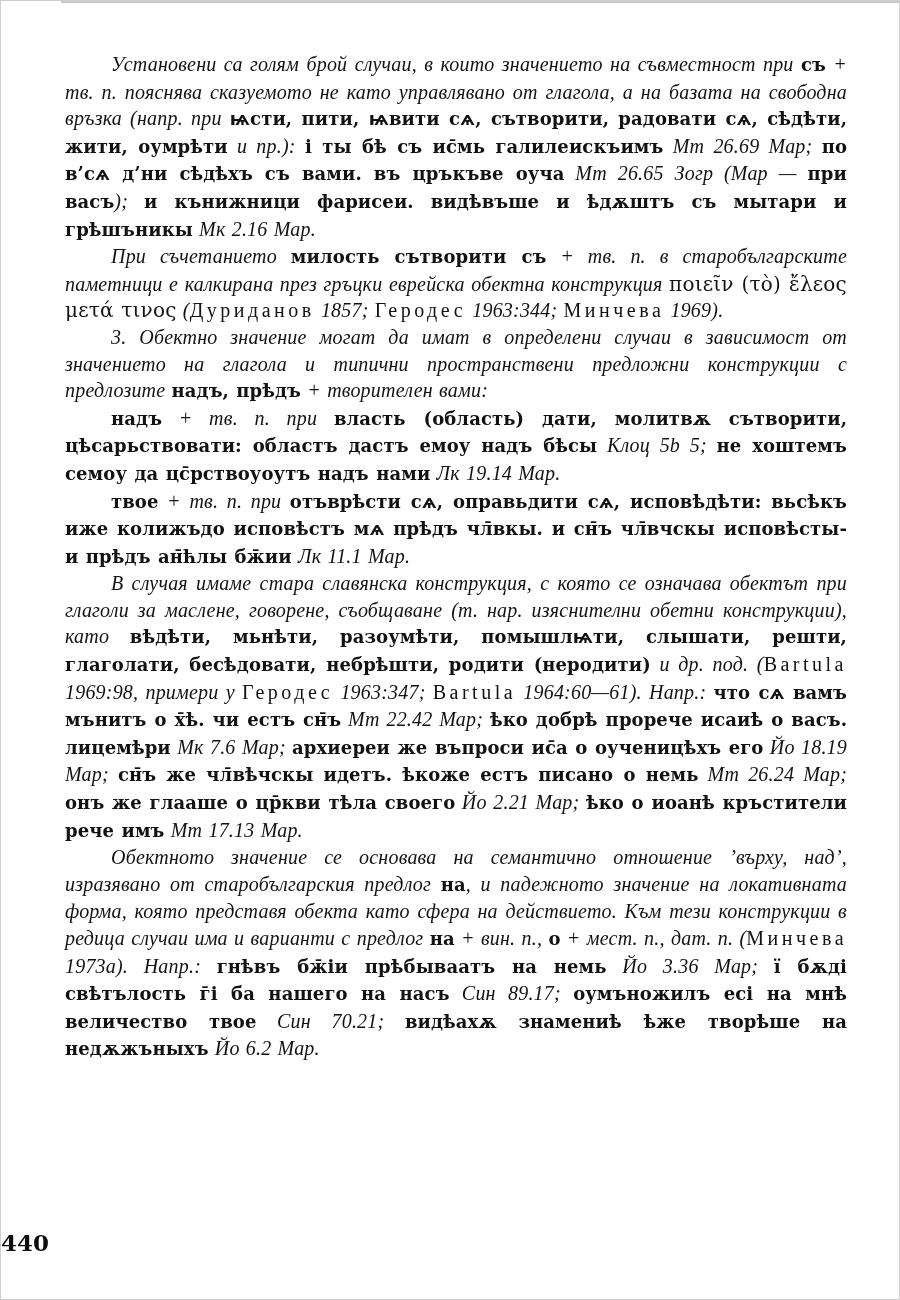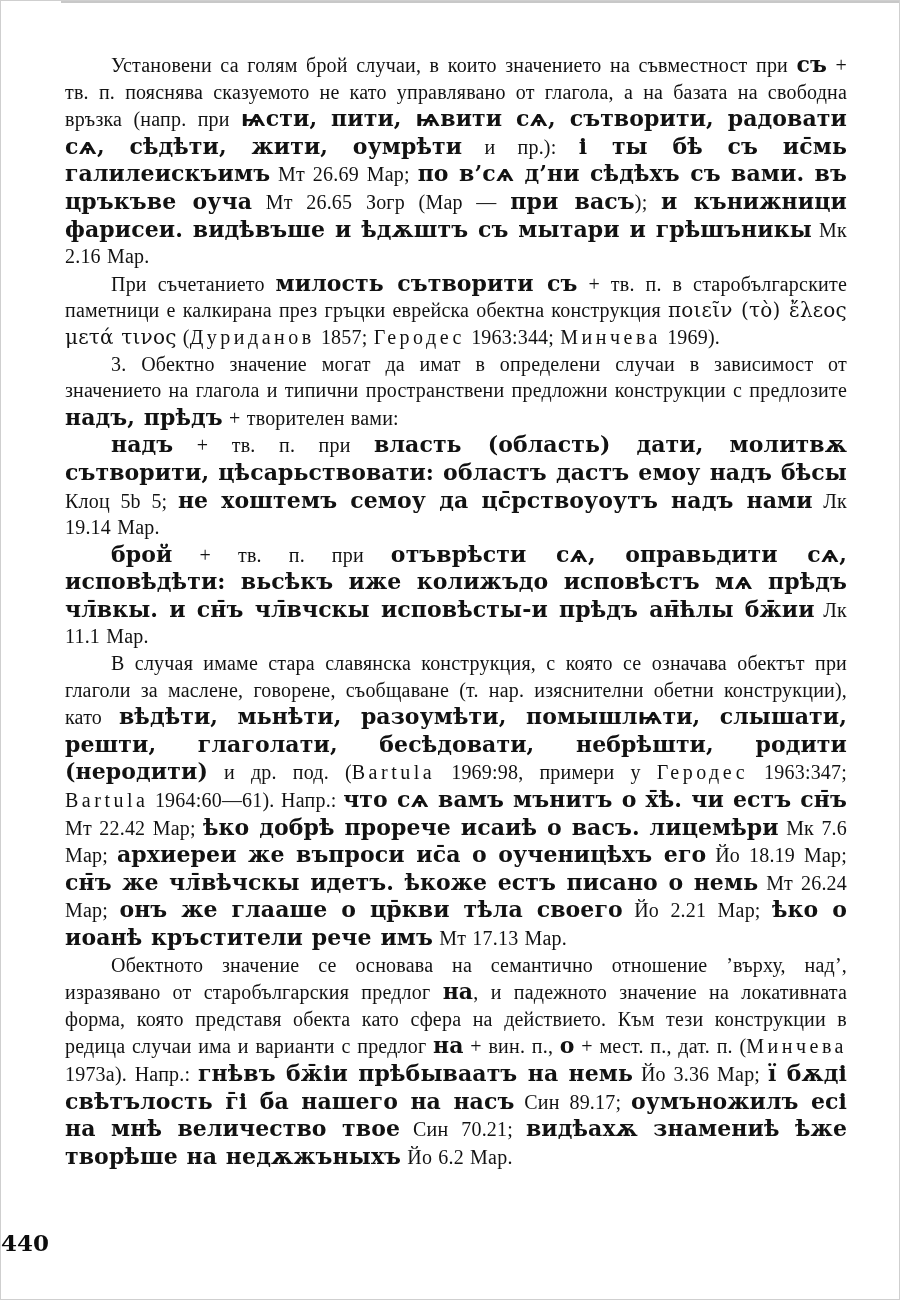--- a/index.html
+++ b/index.html
@@ -21,25 +21,25 @@
     position:absolute;
     left:64px;top:50px;width:782px;
     font-size:20px;
     line-height:26.6px;
     text-align:justify;
     letter-spacing:0.2px;
     word-spacing:1px;
   }
   .text-block p{margin:0;}
   .text-block p.ind{text-indent:46px;}
-  .seg-n{font-family:"Liberation Serif", serif;}
+  .seg-n{font-family:"Liberation Serif", serif;font-style:italic;}
   .seg-o{
     font-family:"DejaVu Serif","DejaVu Sans",serif;
     font-weight:bold;
-    font-size:22px;
+    font-size:18px;
     letter-spacing:0.1px;
   }
   .seg-g{font-family:"DejaVu Serif","DejaVu Sans",serif;}
   .seg-s{letter-spacing:3.5px;}
   .page-number{
     position:absolute;
     left:0;right:0;top:1228px;
     text-align:left;
     font-family:"DejaVu Serif","Liberation Serif",serif;
     font-weight:bold;
@@ -51,18 +51,18 @@
 </head>
 <body>
 
 <div class="page">
   <div class="scan-edge"></div>
   <div class="text-block">
       <p class="ind"><span class="seg-n">Установени са голям брой случаи, в  които значението на съвместност при </span><span class="seg-o">съ</span><span class="seg-n"> + тв. п. пояснява сказуемото не като  управлявано от глагола, а на базата на свободна връзка (напр. при </span><span class="seg-o">ѩсти, пити, ѩвити сѧ, сътворити, радовати сѧ, сѣдѣти, жити, оумрѣти</span><span class="seg-n"> и пр.): </span><span class="seg-o">і ты бѣ съ ис̄мь галилеискъимъ</span><span class="seg-n"> Мт 26.69 Мар; </span><span class="seg-o">по в’сѧ д’ни сѣдѣхъ съ вами. въ цръкъве оуча</span><span class="seg-n"> Мт 26.65 Зогр (Мар — </span><span class="seg-o">при васъ</span><span class="seg-n">); </span><span class="seg-o">и кънижници фарисеи. видѣвъше и ѣдѫштъ съ мытари и грѣшъникы</span><span class="seg-n"> Мк 2.16 Мар.</span></p>
       <p class="ind"><span class="seg-n">При съчетанието </span><span class="seg-o">милость сътворити съ</span><span class="seg-n"> + тв. п. в старобългарските паметници е калкирана през гръцки еврейска обектна конструкция </span><span class="seg-g">ποιεῖν (τὸ) ἔλεος μετά τινος</span><span class="seg-n"> (</span><span class="seg-s">Дуриданов</span><span class="seg-n"> 1857; </span><span class="seg-s">Геродес</span><span class="seg-n"> 1963:344; </span><span class="seg-s">Минчева</span><span class="seg-n"> 1969).</span></p>
       <p class="ind"><span class="seg-n">3. Обектно значение могат да имат в определени случаи  в зависимост от значението на глагола  и типични пространствени предложни конструкции с предлозите </span><span class="seg-o">надъ, прѣдъ</span><span class="seg-n"> + творителен  вами:</span></p>
       <p class="ind"><span class="seg-o">надъ</span><span class="seg-n"> + тв. п. при </span><span class="seg-o">власть (область) дати, молитвѫ сътворити, цѣсарьствовати: областъ дастъ емоу надъ бѣсы</span><span class="seg-n"> Клоц 5b 5; </span><span class="seg-o">не хоштемъ семоу да цс̄рствоуоутъ надъ нами</span><span class="seg-n"> Лк 19.14  Мар.</span></p>
-      <p class="ind"><span class="seg-o">брой</span><span class="seg-n"> + тв. п. при </span><span class="seg-o">отъврѣсти сѧ, оправьдити сѧ, исповѣдѣти: вьсѣкъ иже колижъдо исповѣстъ мѧ прѣдъ чл̄вкы. и сн̄ъ чл̄вчскы исповѣсты-и прѣдъ ан̄ћлы бж̄ии</span><span class="seg-n"> Лк 11.1 Мар.</span></p>
+      <p class="ind"><span class="seg-o">твое</span><span class="seg-n"> + тв. п. при </span><span class="seg-o">отъврѣсти сѧ, оправьдити сѧ, исповѣдѣти: вьсѣкъ иже колижъдо исповѣстъ мѧ прѣдъ чл̄вкы. и сн̄ъ чл̄вчскы исповѣсты-и прѣдъ ан̄ћлы бж̄ии</span><span class="seg-n"> Лк 11.1 Мар.</span></p>
       <p class="ind"><span class="seg-n">В случая имаме стара славянска конструкция, с която се означава обектът при глаголи за маслене, говорене, съобщаване (т. нар. изяснителни обетни конструкции), като </span><span class="seg-o">вѣдѣти, мьнѣти, разоумѣти, помышлѩти, слышати, решти, глаголати, бесѣдовати, небрѣшти, родити (неродити)</span><span class="seg-n"> и др. под. (</span><span class="seg-s">Bartula</span><span class="seg-n"> 1969:98, примери у </span><span class="seg-s">Геродес</span><span class="seg-n"> 1963:347; </span><span class="seg-s">Bartula</span><span class="seg-n"> 1964:60—61). Напр.: </span><span class="seg-o">что сѧ вамъ мънитъ о х̄ѣ. чи естъ сн̄ъ</span><span class="seg-n"> Мт 22.42 Мар; </span><span class="seg-o">ѣко добрѣ прорече исаиѣ о васъ. лицемѣри</span><span class="seg-n"> Мк 7.6 Мар; </span><span class="seg-o">архиереи же въпроси ис̄а о оученицѣхъ его</span><span class="seg-n"> Йо 18.19 Мар; </span><span class="seg-o">сн̄ъ же чл̄вѣчскы идетъ. ѣкоже естъ писано о немь</span><span class="seg-n"> Мт 26.24 Мар; </span><span class="seg-o">онъ же глааше о цр̄кви тѣла своего</span><span class="seg-n"> Йо 2.21 Мар; </span><span class="seg-o">ѣко о иоанѣ кръстители рече имъ</span><span class="seg-n"> Мт 17.13 Мар.</span></p>
       <p class="ind"><span class="seg-n">Обектното значение се основава на семантично отношение ’върху, над’, изразявано от старобългарския предлог </span><span class="seg-o">на</span><span class="seg-n">, и падежното значение на локативната форма, която представя обекта като сфера на действието. Към тези конструкции в редица случаи има и варианти  с  предлог </span><span class="seg-o">на</span><span class="seg-n"> + вин. п., </span><span class="seg-o">о</span><span class="seg-n"> + мест. п., дат. п. (</span><span class="seg-s">Минчева</span><span class="seg-n"> 1973а). Напр.: </span><span class="seg-o">гнѣвъ бж̄іи прѣбываатъ на немь</span><span class="seg-n"> Йо 3.36 Мар; </span><span class="seg-o">ї бѫді свѣтълость г̄і б̄а нашего  на  насъ</span><span class="seg-n"> Син 89.17; </span><span class="seg-o">оумъножилъ есі на мнѣ величество твое</span><span class="seg-n"> Син 70.21; </span><span class="seg-o">видѣахѫ знамениѣ ѣже творѣше на недѫжъныхъ</span><span class="seg-n"> Йо 6.2 Мар.</span></p>
     </div>
   <div class="page-number">440</div>
 </div>
 
 </body></html>

